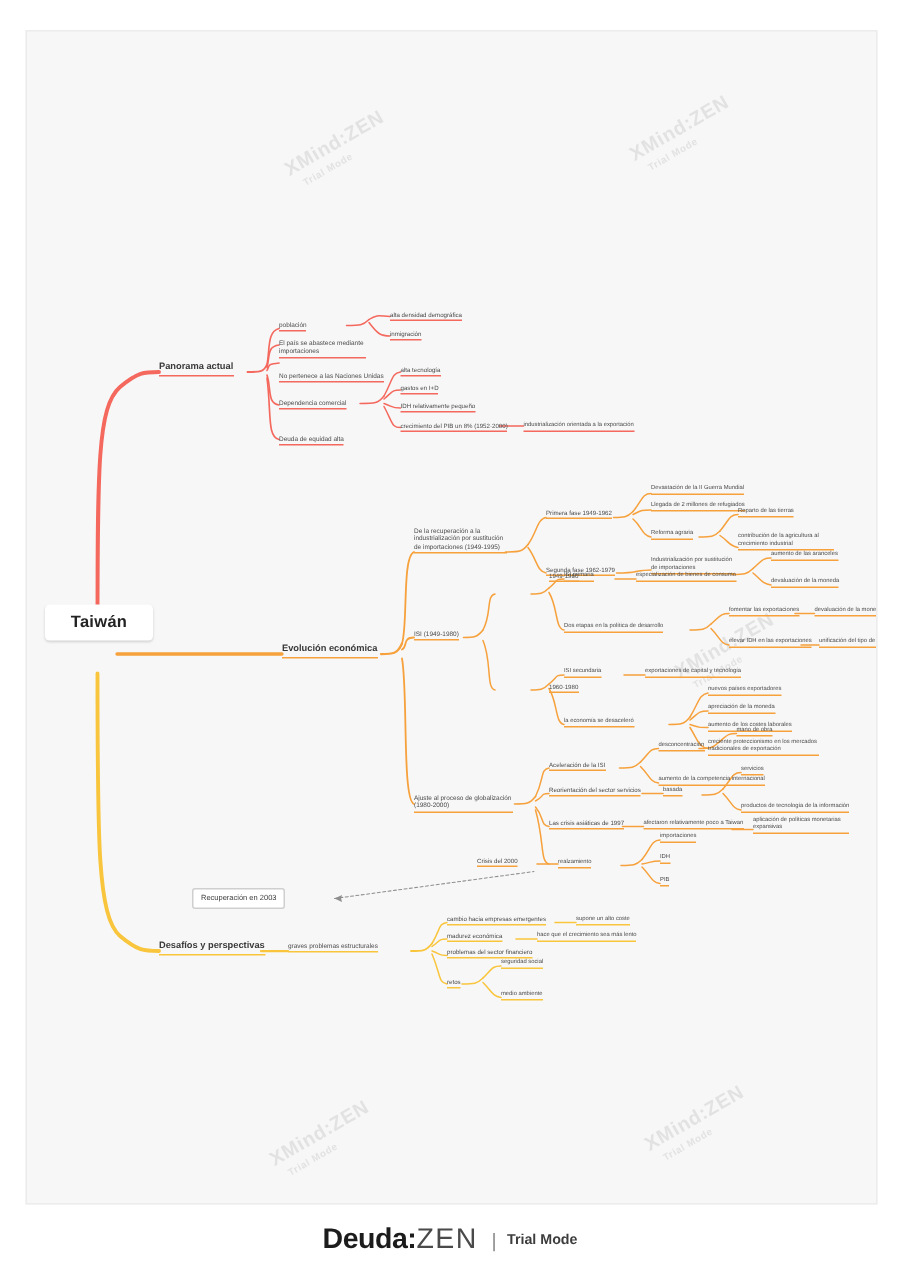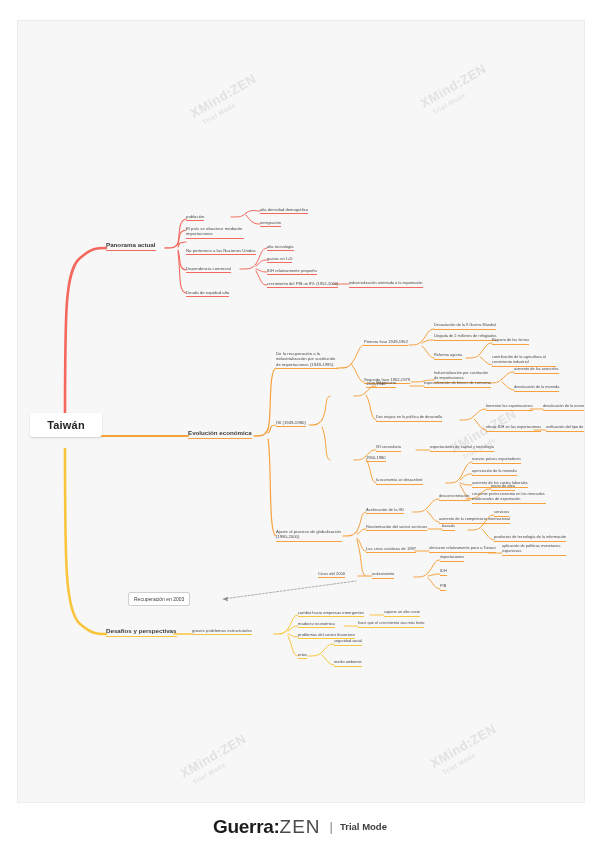--- a/index.html
+++ b/index.html
@@ -239,21 +239,21 @@
 
         <path d="M352,594 C360,594 362,594 366,594" stroke="#f9c53c" stroke-width="1"></path>
         <path d="M326,605 C334,605 336,605 340,605" stroke="#f9c53c" stroke-width="1"></path>
 
         <path d="M290,635 C298,635 300,635 304,631" stroke="#f9c53c" stroke-width="1"></path>
         <path d="M304,631 C310,625 310,623 316,623" stroke="#f9c53c" stroke-width="1"></path>
         <path d="M304,634 C310,640 310,643 316,644" stroke="#f9c53c" stroke-width="1"></path>
       </g>
     </svg>
 
-    <div id="root" style="left:12px;top:392px;width:72px;height:24px;">
+    <div id="root" style="left:12px;top:382px;width:72px;height:24px;">
       <span class="t">Taiwán</span>
     </div>
 
     <div id="callout" style="left:110px;top:571px;">
       <span>Recuperación en 2003</span>
     </div>
 
     <div class="node lvl1 ul-red" style="left:88px;top:220px;">
       <span class="t">Panorama actual</span>
     </div>
@@ -481,20 +481,20 @@
     <div class="node lvl4 ul-yel" style="left:316px;top:618px;">
       <span class="t">seguridad social</span>
     </div>
     <div class="node lvl4 ul-yel" style="left:316px;top:639px;">
       <span class="t">medio ambiente</span>
     </div>
 
   </div>
 
   <div id="footer">
-    <span class="brandA">Guerra</span>
+    <span class="brandA">Deuda</span>
     <span class="brandA">:</span>
     <span class="brandB">ZEN</span>
     <span class="sep">|</span>
     <span class="trial">Trial Mode</span>
   </div>
 
 </div>
 
 </body></html>

